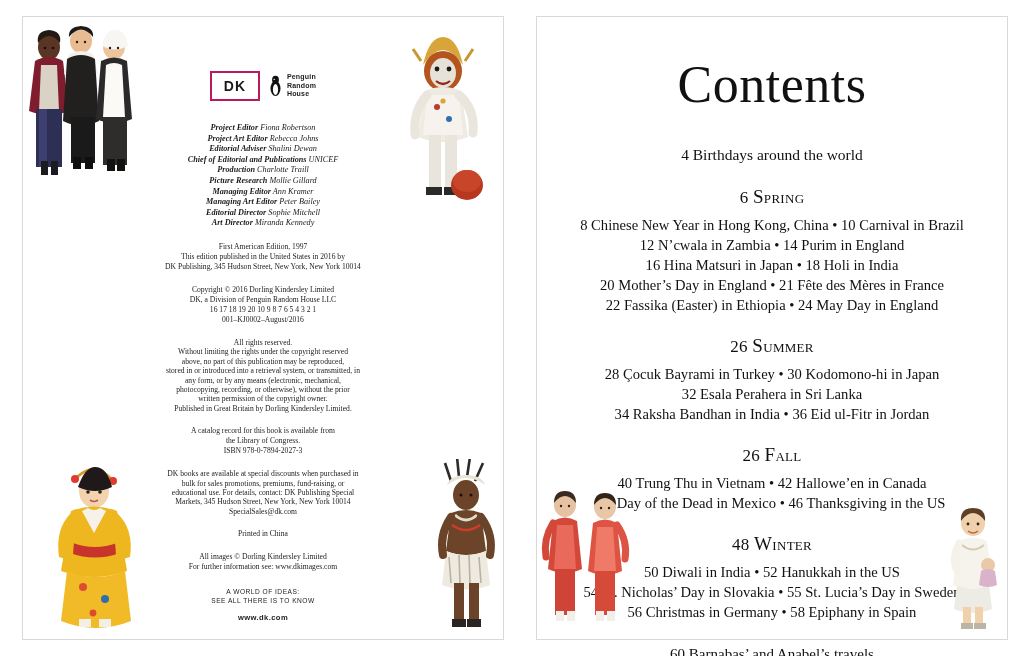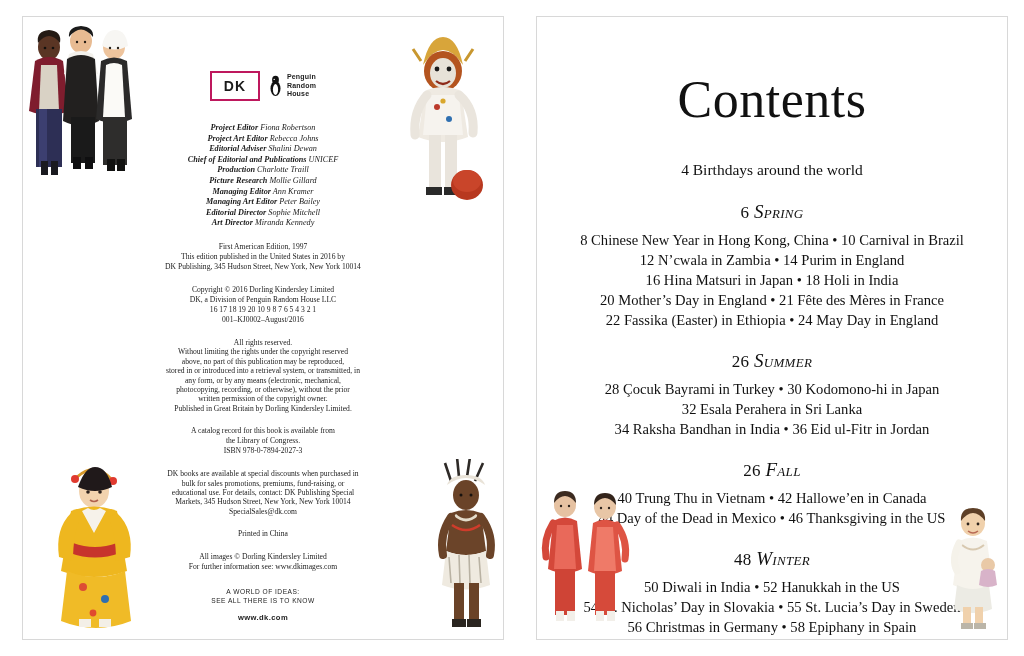--- a/index.html
+++ b/index.html
@@ -121,21 +121,21 @@
     font-size: 7.6px;
     margin-top: 8px;
     letter-spacing: .4px;
   }
 
   
   .contents-title {
     text-align: center;
     font-size: 52px;
     line-height: 1;
-    margin-top: 57px;
+    margin-top: 42px;
     letter-spacing: .5px;
     font-weight: normal;
     font-family: "Liberation Serif", serif;
   }
   .toc {
     margin-top: 24px;
     text-align: center;
   }
   .toc-intro {
     font-size: 15.5px;
@@ -145,21 +145,20 @@
     margin-bottom: 20px;
   }
   .section-head {
     font-size: 17px;
     margin-bottom: 7px;
     letter-spacing: .3px;
   }
   .section-head .sc {
     font-variant: small-caps;
     font-size: 19px;
-    font-style: italic;
   }
   .toc-line {
     font-size: 14.6px;
     line-height: 20px;
   }
   .extra-line {
     font-size: 15px;
     margin-top: 24px;
   }
 

